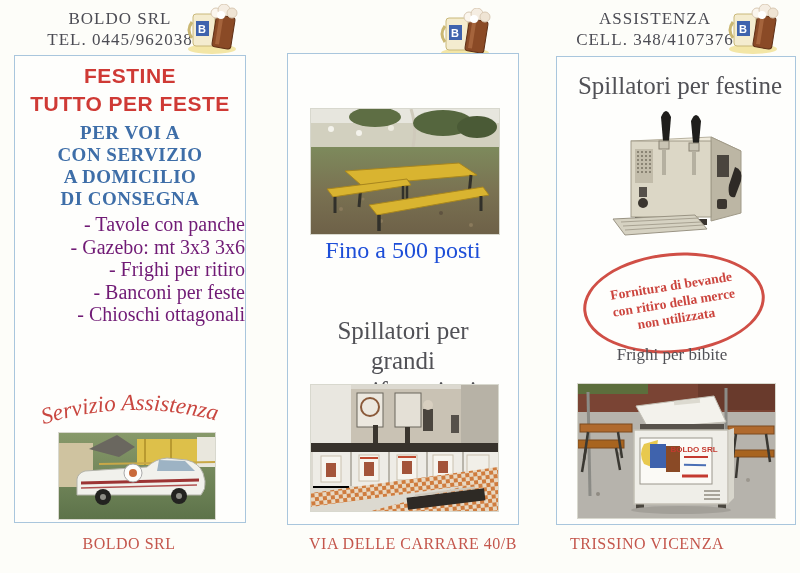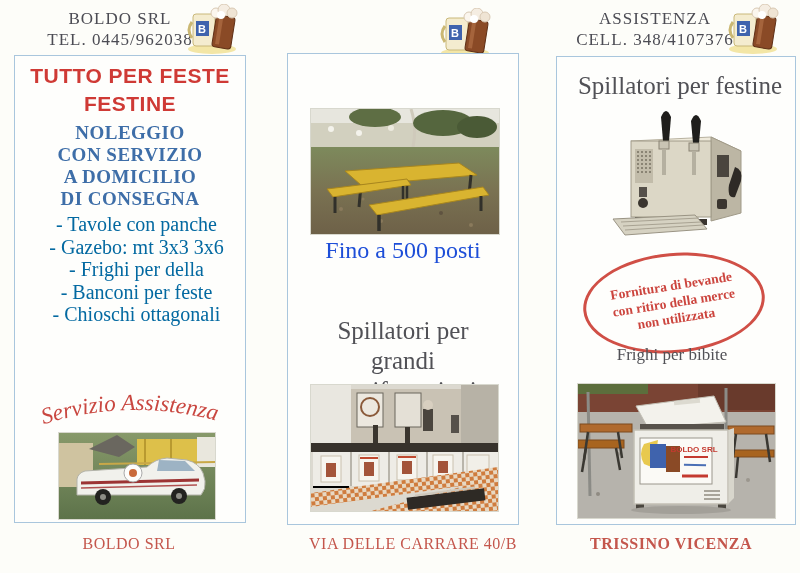--- a/index.html
+++ b/index.html
@@ -7,21 +7,21 @@
        font-family:"Liberation Serif", serif;}
   .abs{position:absolute;}
   
   .hdr{color:#4c4c54;text-align:center;font-size:17px;line-height:21px;letter-spacing:1px;}
   
   .box{border:1px solid #a9c6dd;background:#fefefc;}
   
   .redline{font-family:"Liberation Sans", sans-serif;font-weight:bold;color:#cf3a35;
            font-size:21px;line-height:28px;text-align:center;letter-spacing:.5px;}
   .blueline{font-weight:bold;color:#3e6ea8;font-size:19px;line-height:22px;text-align:center;letter-spacing:.5px;}
-  .listline{color:#0369a1;font-size:20px;line-height:22.5px;text-align:center;padding-left:13px;white-space:nowrap;}
+  .listline{color:#701a75;font-size:20px;line-height:22.5px;text-align:right;padding-left:13px;white-space:nowrap;}
   
   .heading{color:#515156;font-size:23px;text-align:center;line-height:28px;}
   .bluecap{color:#1d4ed8;font-size:24px;text-align:center;}
   .caption{color:#c4564c;font-size:16px;letter-spacing:.5px;text-align:center;white-space:nowrap;}
   .photo{border:1px solid #d8d8ce;background:#fff;display:block;}
   
   .oval{border:3px solid #d04f46;border-radius:50%;transform:rotate(-5deg);
         display:flex;align-items:center;justify-content:center;}
   .ovaltext{transform:rotate(-4deg);color:#cc453e;font-weight:bold;font-size:13.5px;
             line-height:16.5px;text-align:center;white-space:nowrap;}
@@ -80,31 +80,31 @@
     <rect x="32" y="15" width="4" height="26" fill="#a5643c"></rect>
   </g>
   <circle cx="31" cy="9" r="5" fill="#fbf6ee" stroke="#d9c9b4"></circle>
   <circle cx="39" cy="6" r="6" fill="#f5ede2" stroke="#d9c9b4"></circle>
   <circle cx="47" cy="9" r="5" fill="#efe4d4" stroke="#d9c9b4"></circle>
   <circle cx="36" cy="11" r="4" fill="#fff"></circle>
 </svg>
 
 <div class="abs box" style="left:14px;top:55px;width:230px;height:466px;">
   <div style="padding-top:6px;">
+    <div class="redline">FESTINE</div>
     <div class="redline">TUTTO PER FESTE</div>
-    <div class="redline">FESTINE</div>
     <div style="height:4px;"></div>
-    <div class="blueline">NOLEGGIO</div>
+    <div class="blueline">PER VOI A</div>
     <div class="blueline">CON SERVIZIO</div>
     <div class="blueline">A DOMICILIO</div>
     <div class="blueline">DI CONSEGNA</div>
     <div style="height:3px;"></div>
     <div class="listline">- Tavole con panche</div>
     <div class="listline">- Gazebo: mt 3x3 3x6</div>
-    <div class="listline">- Frighi per della</div>
+    <div class="listline">- Frighi per ritiro</div>
     <div class="listline">- Banconi per feste</div>
     <div class="listline">- Chioschi ottagonali</div>
   </div>
 
   <svg class="abs" style="left:6px;top:333px;" width="218" height="46" viewBox="0 0 218 46">
     <path id="arcp" d="M 8 40 Q 109 4 210 36" fill="none"></path>
     <text font-size="23" font-style="italic" fill="#c94740" font-family="Liberation Serif, serif" text-anchor="middle">
       <textPath href="#arcp" startOffset="50%">Servizio Assistenza</textPath>
     </text>
   </svg>
@@ -335,13 +335,13 @@
       <rect x="126" y="106" width="16" height="2"></rect>
         <rect x="126" y="110" width="16" height="2"></rect>
         <rect x="126" y="114" width="16" height="2"></rect>
     </g>
     <rect x="58" y="120" width="8" height="5" fill="#4a463f"></rect>
     <rect x="140" y="120" width="8" height="5" fill="#4a463f"></rect>
     <ellipse cx="103" cy="126" rx="50" ry="4" fill="#a3a099"></ellipse>
     <rect x="56" y="46" width="94" height="74" fill="none" stroke="#c2bfb4"></rect>
   </svg>
 </div>
-<div class="abs caption" style="left:556px;top:535px;width:230px;font-weight:bold;">TRISSINO VICENZA</div>
+<div class="abs caption" style="left:532px;top:535px;width:230px;">TRISSINO VICENZA</div>
 
 </body></html>

